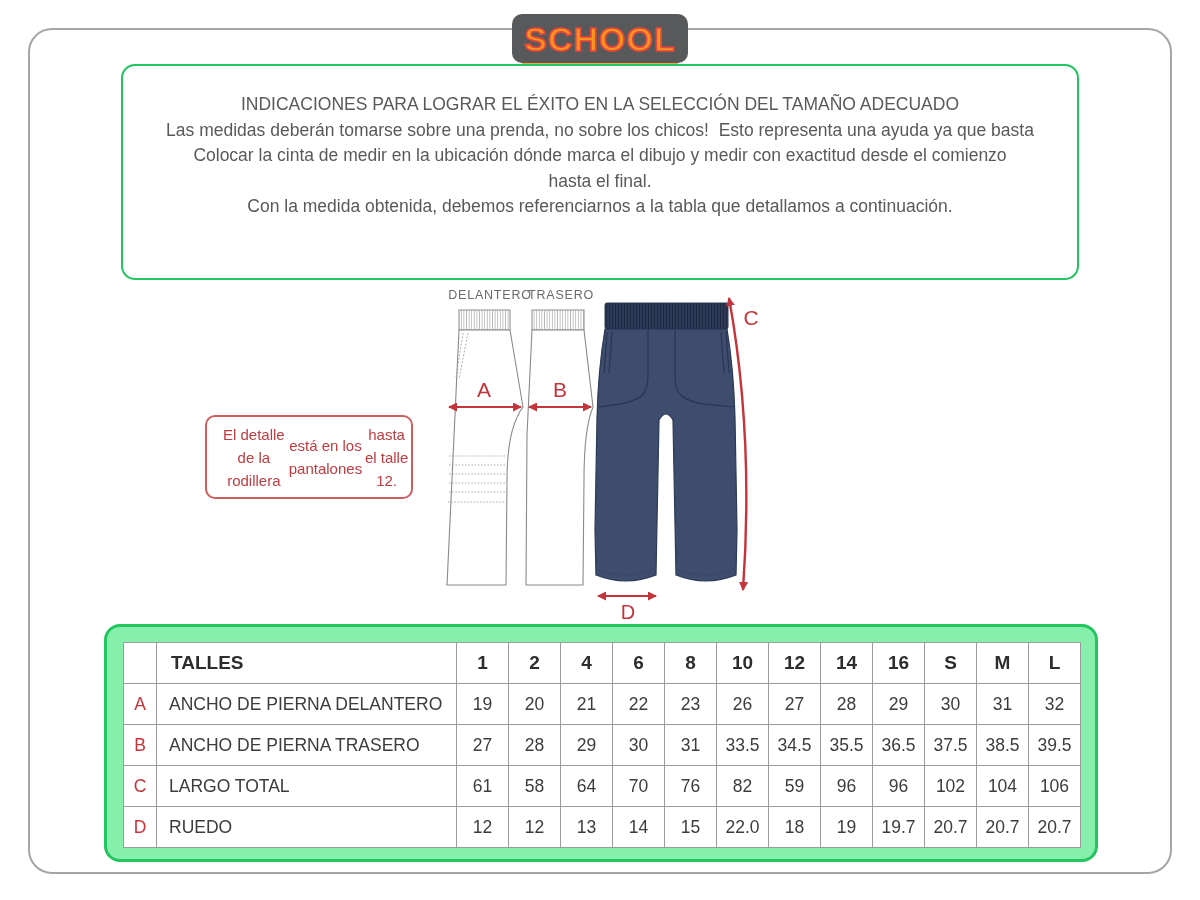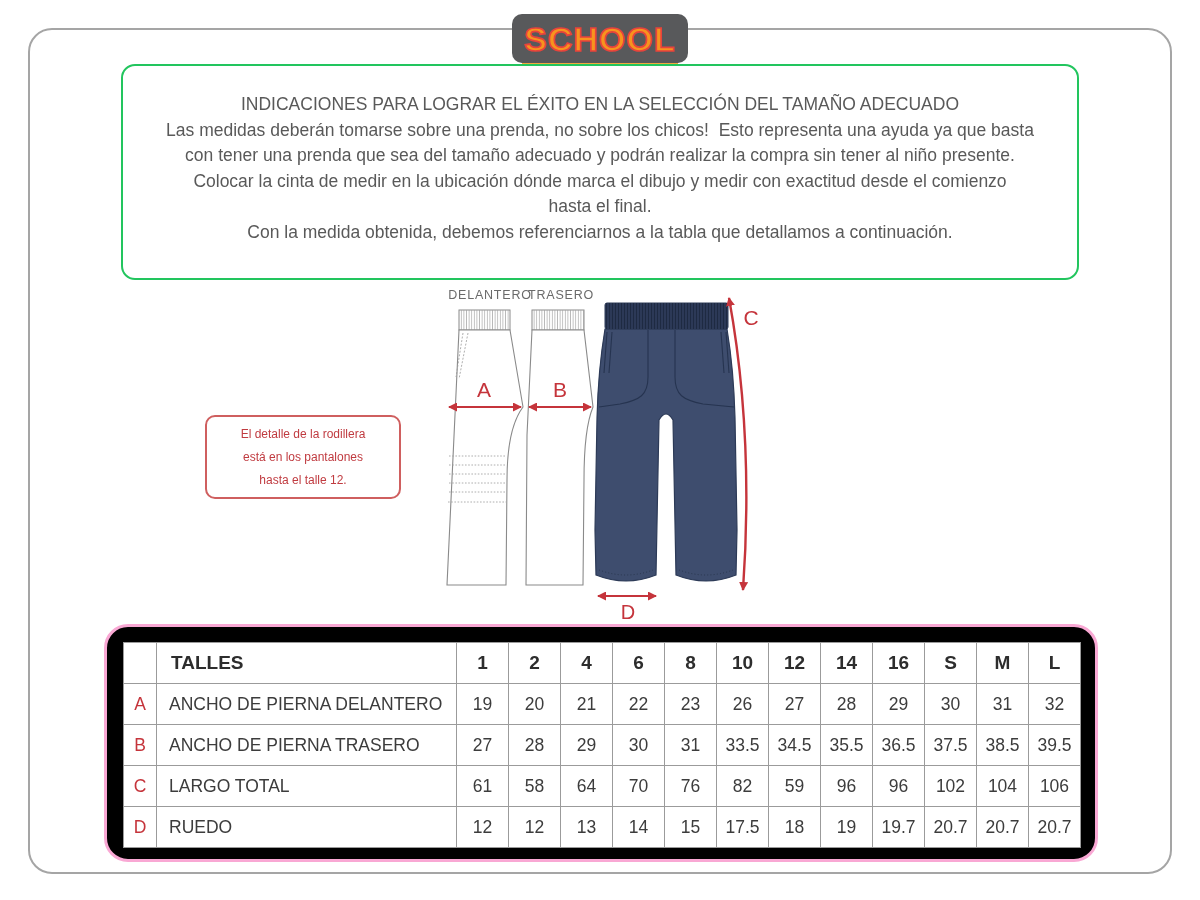--- a/index.html
+++ b/index.html
@@ -17,25 +17,25 @@
   .instructions{position:absolute;left:121px;top:64px;width:958px;height:216px;
          border:2px solid #22c55e;border-radius:14px;background:#fff;
          color:#595959;font-size:17.5px;line-height:25.5px;text-align:center;
          box-sizing:border-box;padding-top:26px;}
   .ins-line{white-space:pre-wrap;}
   
   .diagram-svg{position:absolute;left:200px;top:285px;width:600px;height:345px;}
   svg text{font-family:"Liberation Sans",sans-serif;}
   .note-box{position:absolute;left:205px;top:415px;width:192px;height:80px;
          border:2px solid #cf5f5f;border-radius:10px;background:#fff;
-         color:#c03b40;font-size:12px;line-height:23px;text-align:center;
-         display:flex;flex-direction:column;align-items:center;justify-content:center;}
+         color:#c03b40;font-size:15px;line-height:23px;text-align:center;
+         display:flex;flex-direction:row;align-items:center;justify-content:center;padding-left:12px;}
   
   .table-frame{position:absolute;left:104px;top:624px;width:988px;height:232px;
-         border:3px solid #f9a8d4;border-radius:24px;background:#000000;}
+         border:3px solid #22c55e;border-radius:16px;background:#86efac;}
   table.sizes{position:absolute;left:16px;top:15px;border-collapse:collapse;table-layout:fixed;
          width:958px;font-size:17.5px;color:#3c3c3c;}
   table.sizes td,table.sizes th{border:1px solid #9b9b9b;height:40px;padding:0;
          text-align:center;font-weight:normal;background:#fff;}
   table.sizes .corner{width:32px;}
   table.sizes .talles{width:285px;text-align:left;padding-left:14px;
          font-weight:bold;font-size:19px;color:#2d2d2d;}
   table.sizes th.size{font-weight:bold;font-size:19px;color:#2d2d2d;}
   table.sizes .letter{color:#c5343b;font-size:17.5px;}
   table.sizes .label{text-align:left;padding-left:12px;margin-left:16px;}
@@ -52,21 +52,20 @@
       <text x="88" y="37" text-anchor="middle" font-size="34" font-weight="bold" fill="#f7941e" stroke="#e8433c" stroke-width="1.7" letter-spacing="1">SCHOOL</text>
     </svg>
   </div>
   <div class="logo-bar">
     <span>Uniforms &amp; More!</span>
   </div>
 
   <div class="instructions">
     <div class="ins-line">INDICACIONES PARA LOGRAR EL ÉXITO EN LA SELECCIÓN DEL TAMAÑO ADECUADO</div>
     <div class="ins-line">Las medidas deberán tomarse sobre una prenda, no sobre los chicos!  Esto representa una ayuda ya que basta</div>
-    <div class="ins-line">con tener una prenda que sea del tamaño adecuado y podrán realizar la compra sin tener al niño presente.</div>
     <div class="ins-line">Colocar la cinta de medir en la ubicación dónde marca el dibujo y medir con exactitud desde el comienzo</div>
     <div class="ins-line">hasta el final.</div>
     <div class="ins-line">Con la medida obtenida, debemos referenciarnos a la tabla que detallamos a continuación.</div>
   </div>
 
   <svg class="diagram-svg" viewBox="0 0 600 345">
     <defs>
       <pattern id="ribG" patternUnits="userSpaceOnUse" width="2.6" height="20">
         <line x1="1.3" y1="0" x2="1.3" y2="20" stroke="#a0a0a0" stroke-width="0.7"></line>
       </pattern>
@@ -203,21 +202,21 @@
             <td class="val">106</td>
           </tr>
           <tr>
             <td class="letter">D</td>
             <td class="label">RUEDO</td>
             <td class="val">12</td>
             <td class="val">12</td>
             <td class="val">13</td>
             <td class="val">14</td>
             <td class="val">15</td>
-            <td class="val">17.5</td>
+            <td class="val">22.0</td>
             <td class="val">18</td>
             <td class="val">19</td>
             <td class="val">19.7</td>
             <td class="val">20.7</td>
             <td class="val">20.7</td>
             <td class="val">20.7</td>
           </tr>
         </tbody>
       </table>
   </div>

